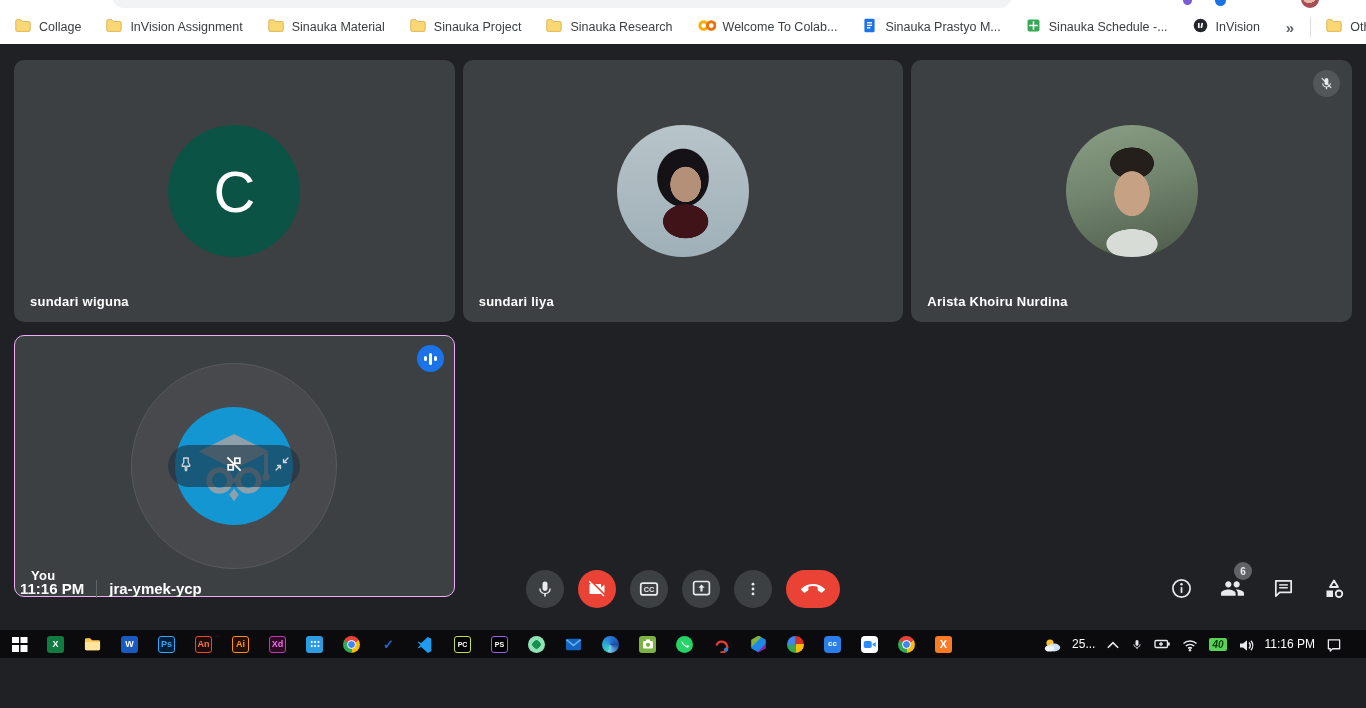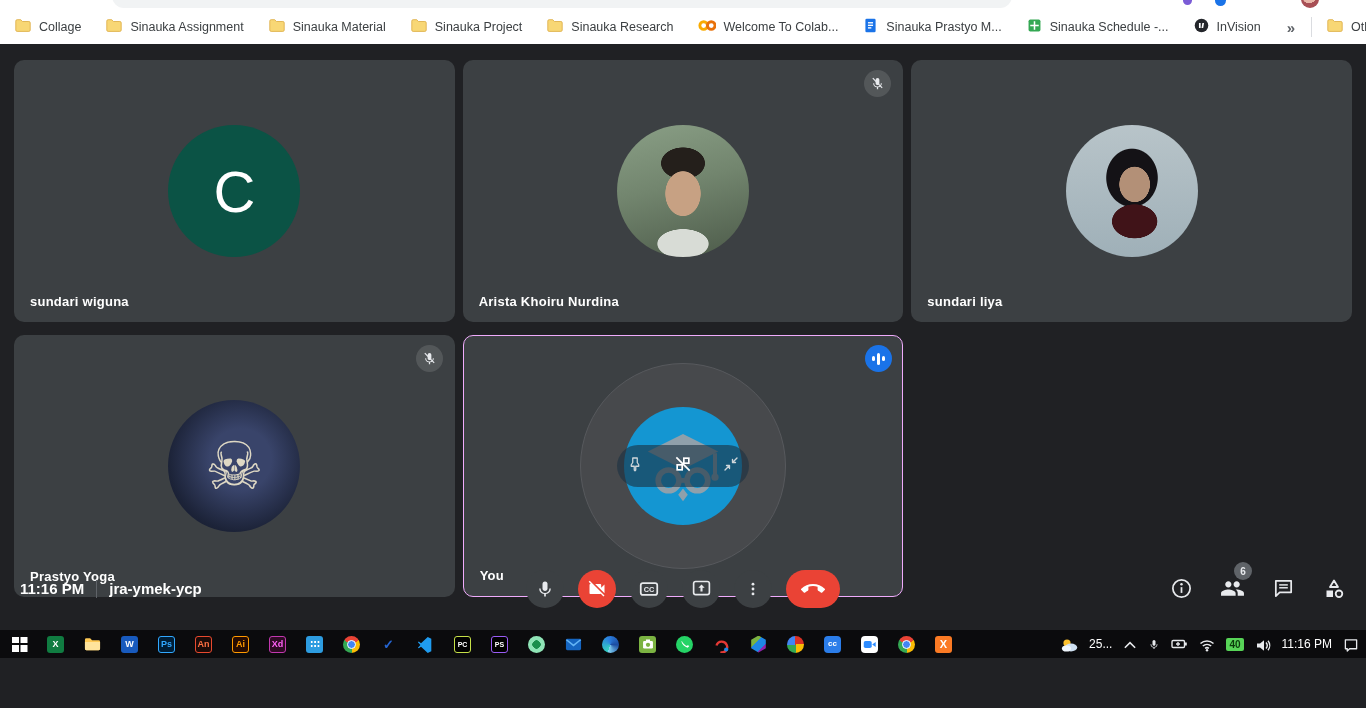--- a/index.html
+++ b/index.html
@@ -125,25 +125,25 @@
   .ic-edge{border-radius:50%;background:conic-gradient(from 200deg,#35d1c3,#2b7fe0 40%,#1b4ca1 70%,#86d8f7);}
   .ic-camgreen{background:#7cb342;}
   .ic-whatsapp{border-radius:50%;background:#25d366;}
   .ic-hexapp{border-radius:0;clip-path:polygon(50% 0,93% 25%,93% 75%,50% 100%,7% 75%,7% 25%);
       background:linear-gradient(135deg,#7cb342 0 38%,#1e88e5 38% 68%,#8e24aa 68%);}
   .ic-photos{border-radius:50%;
       background:conic-gradient(#d93025 0 25%,#fbbc04 0 50%,#34a853 0 75%,#4285f4 0 100%);}
   .ic-cc{background:#2b7de9;color:#fff;border-radius:4px;}.ic-cc::after{content:"cc";font-size:8px;}
   .ic-vidapp{background:#fff;border-radius:4px;}
   .ic-xampp{background:#fb7a24;color:#fff;}.ic-xampp::after{content:"X";font-size:11px;}
-  .tray{margin-left:auto;display:flex;align-items:center;gap:11px;padding-right:7px;
+  .tray{margin-left:auto;display:flex;align-items:center;gap:11px;padding-right:24px;
         color:#ffffff;font-size:12px;}
   .tray .titem{display:flex;align-items:center;cursor:pointer;}
   .vol-badge{background:#57d457;color:#0b3b0b;font-weight:700;font-size:10px;
-             padding:1px 3px;border-radius:2px;}
+             padding:1px 3px;border-radius:2px;font-style:italic;}
   .tray-clock{font-size:12px;}
 </style>
 </head>
 <body>
 
 <svg width="0" height="0" style="position:absolute">
   <defs>
     <g id="i-folder">
         <path d="M2 4.5A1.5 1.5 0 0 1 3.5 3h4l1.8 2h7.2A1.5 1.5 0 0 1 18 6.5v8A1.5 1.5 0 0 1 16.5 16h-13A1.5 1.5 0 0 1 2 14.5z" fill="#f8d775" stroke="#dfb14c" stroke-width="1"></path>
       </g>
@@ -302,21 +302,21 @@
     <div class="bm">
       <span><svg width="18" height="18" viewBox="0 0 20 20">
             <use href="#i-folder"></use>
           </svg></span>
       <span>Collage</span>
     </div>
     <div class="bm">
       <span><svg width="18" height="18" viewBox="0 0 20 20">
             <use href="#i-folder"></use>
           </svg></span>
-      <span>Sinauka Assignment</span>
+      <span>InVision Assignment</span>
     </div>
     <div class="bm">
       <span><svg width="18" height="18" viewBox="0 0 20 20">
             <use href="#i-folder"></use>
           </svg></span>
       <span>Sinauka Material</span>
     </div>
     <div class="bm">
       <span><svg width="18" height="18" viewBox="0 0 20 20">
             <use href="#i-folder"></use>
@@ -369,43 +369,34 @@
     <div class="tiles">
 
       <div class="tile">
         <div class="avatar avatar-initial">
           <span>C</span>
         </div>
         <span class="tile-name">sundari wiguna</span>
       </div>
 
       <div class="tile">
+        <div class="avatar av-sundari"></div>
+        <span class="tile-name">sundari liya</span>
+      </div>
+
+      <div class="tile">
         <div class="avatar av-arista"></div>
         <div class="mute-badge">
           <svg width="15" height="15" viewBox="0 0 24 24" fill="currentColor">
               <use href="#i-micoff"></use>
             </svg>
         </div>
         <span class="tile-name">Arista Khoiru Nurdina</span>
       </div>
 
-      <div class="tile">
-        <div class="avatar av-sundari"></div>
-        <span class="tile-name">sundari liya</span>
-      </div>
-
-      <div class="tile">
-        <div class="avatar av-prastyo"></div>
-        <div class="mute-badge">
-          <svg width="15" height="15" viewBox="0 0 24 24" fill="currentColor">
-              <use href="#i-micoff"></use>
-            </svg>
-        </div>
-        <span class="tile-name">Prastyo Yoga</span>
-      </div>
 
 
       <div class="tile selected">
         <div class="you-ring"></div>
         <div class="you-avatar">
           <svg width="96" height="96" viewBox="0 0 120 120">
               <use href="#i-grad"></use>
             </svg>
         </div>
         <div class="you-pill">

